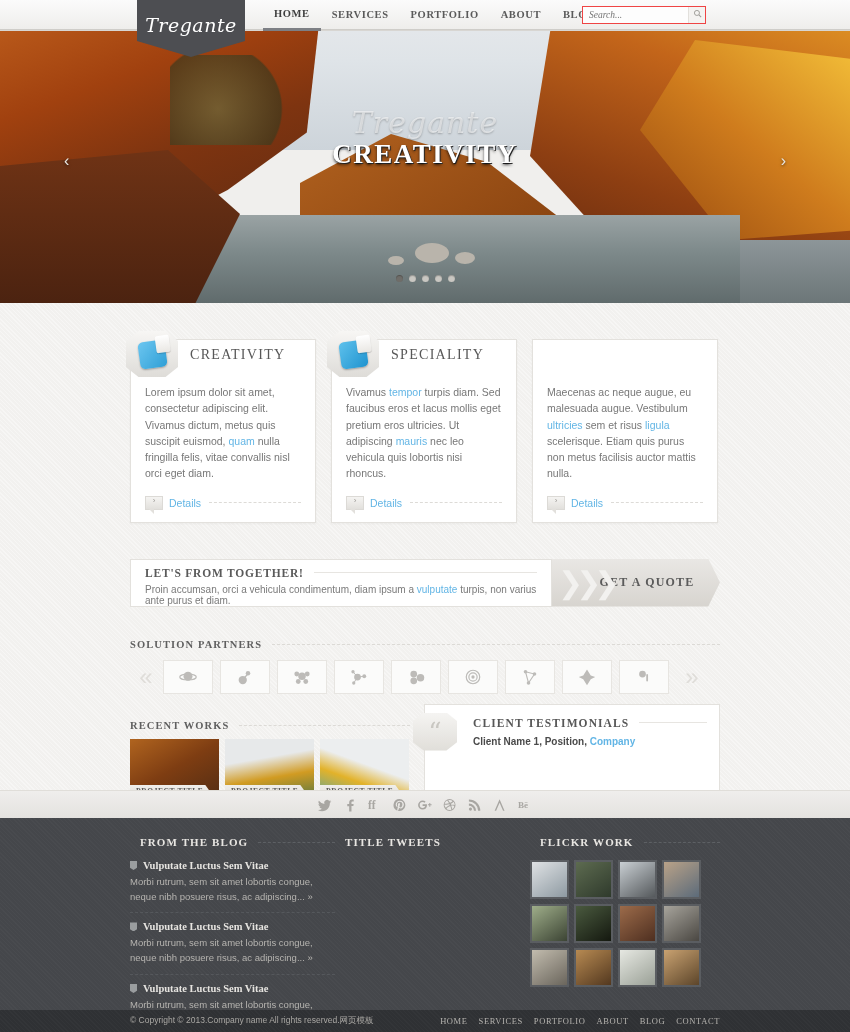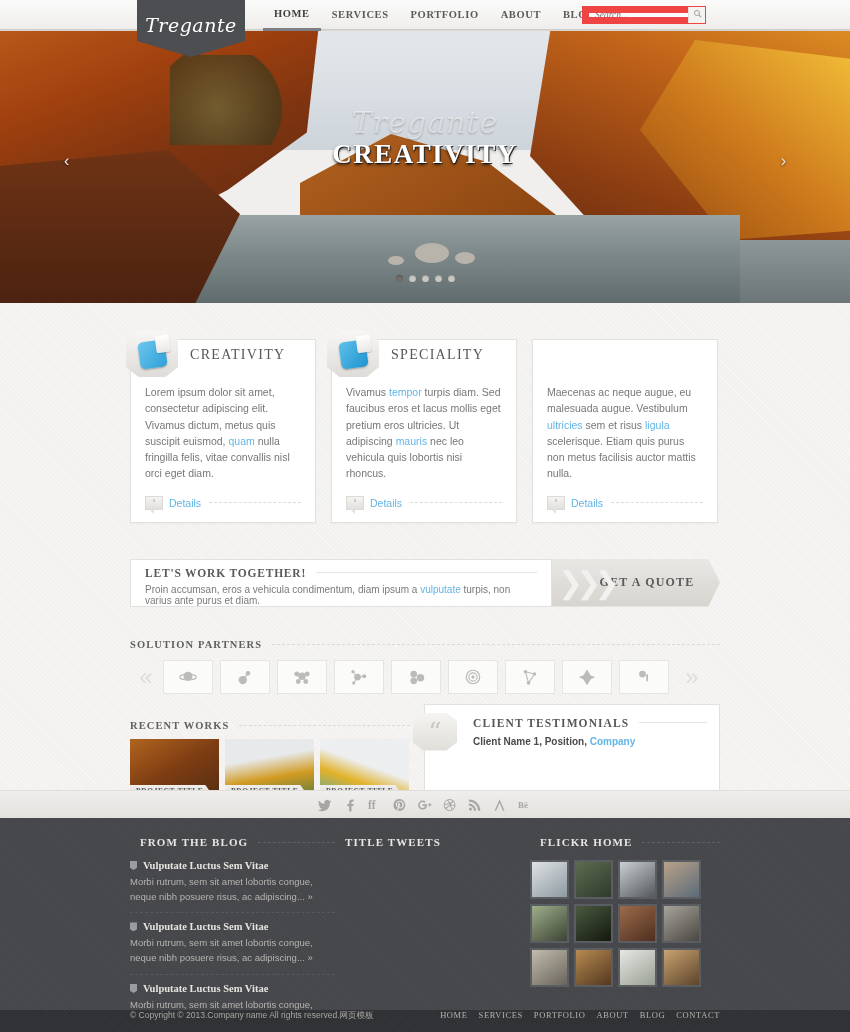--- a/index.html
+++ b/index.html
@@ -30,21 +30,21 @@
   }
   .nav { position:absolute; left:263px; top:0; height:30px; display:flex; align-items:center; z-index:50;}
   .nav a{
     font-family:"Liberation Serif", serif; font-weight:bold;
     font-size:10.5px; letter-spacing:.6px; color:#5a5a5a;
     text-decoration:none; padding:8px 11px 9px; display:inline-block;
   }
   .nav a.active{ border-bottom:3px solid #7d7f84; color:#3e3e3e;}
   .search-wrap{ position:absolute; right:144px; top:6px; width:124px; height:18px; z-index:50;}
   .search-input{
-    width:124px; height:18px; border:7px solid #ef4444; background:#fdfdfd;
+    width:124px; height:18px; border:1px solid #ef4444; background:#fdfdfd;
     font-family:"Liberation Serif", serif; font-style:italic; font-size:9.5px;
     color:#9a9894; padding:1px 20px 1px 6px;
   }
   .search-btn{
     position:absolute; right:1px; top:1px; width:17px; height:16px; border:0;
     background:#f4f3f1; border-left:1px solid #e2e0dc; cursor:pointer;
     color:#9a9894; font-size:9px; line-height:16px;
   }
 
   
@@ -222,21 +222,21 @@
     color:#e6e4e0;display:flex;align-items:center;text-decoration:none;}
   .bbullet{width:7px;height:9px;background:#9a9d9f;display:inline-block;margin-right:6px;
     clip-path:polygon(0 0,100% 0,100% 75%,50% 100%,0 75%);}
   .blog-item p{font-size:9.5px;line-height:1.55;color:#b6b4b0;margin-top:4px;}
   .blog-item p .more{color:#b6b4b0;}
   .flickr-grid{display:flex;flex-wrap:wrap;gap:5px;width:186px;}
   .fthumb{width:39px;height:39px;border:2px solid #5a5d61;}
 
   .copyrow{position:absolute;top:1010px;left:0;width:850px;height:22px;background:#2f3134;
     background-image:repeating-linear-gradient(45deg,rgba(255,255,255,.02) 0 1px,transparent 1px 3px);}
-  .copyinner{width:590px;margin:0 auto;display:flex;
+  .copyinner{width:590px;margin:0 auto;display:flex;align-items:center;
     justify-content:space-between;height:22px;}
   .copytext{font-size:8.5px;color:#a9a7a3;}
   .fnav{display:flex;gap:11px;}
   .fnav a{font-family:"Liberation Serif",serif;font-size:8.5px;letter-spacing:.6px;
     color:#b4b2ae;text-decoration:none;}
 </style>
 </head>
 <body>
 
 <div class="page">
@@ -337,25 +337,25 @@
                 <a href="#">Details</a>
                 <span class="rule"></span>
               </div>
             </div>
           </div>
         </div>
 
       <div class="work">
         <div class="work-left">
           <div class="work-title">
-            <span>LET'S WORK TOGETHER!</span>
+            <span>LET'S FROM TOGETHER!</span>
             <span class="rule"></span>
           </div>
           <p>
-            <span>Proin accumsan, eros a vehicula condimentum, diam ipsum a </span><a href="#">vulputate</a><span> turpis, non varius ante purus et diam.</span>
+            <span>Proin accumsan, orci a vehicula condimentum, diam ipsum a </span><a href="#">vulputate</a><span> turpis, non varius ante purus et diam.</span>
           </p>
         </div>
         <div class="quote-btn">
           <span class="chev">❯❯❯</span>
           <span class="lbl">GET A QUOTE</span>
         </div>
       </div>
 
       <div class="sec-head">
         <h3>SOLUTION PARTNERS</h3>
@@ -547,21 +547,21 @@
             </div>
           </div>
       </div>
       <div class="fcol2">
         <div class="fhead2">
           <h4>TITLE TWEETS</h4>
         </div>
       </div>
       <div class="fcol3">
         <div class="fhead2">
-          <h4>FLICKR HOME</h4>
+          <h4>FLICKR WORK</h4>
           <span class="rule"></span>
         </div>
         <div class="flickr-grid" id="flickr-grid">
             <div class="fthumb" title="man at desk writing" style="background: linear-gradient(145deg, rgb(223, 226, 228), rgb(142, 154, 162));"></div>
             <div class="fthumb" title="people standing outside" style="background: linear-gradient(145deg, rgb(93, 107, 80), rgb(47, 58, 44));"></div>
             <div class="fthumb" title="group seated meeting" style="background: linear-gradient(145deg, rgb(201, 207, 211), rgb(85, 89, 92));"></div>
             <div class="fthumb" title="two people with documents" style="background: linear-gradient(145deg, rgb(185, 162, 136), rgb(92, 107, 122));"></div>
             <div class="fthumb" title="man against green wall" style="background: linear-gradient(145deg, rgb(159, 174, 138), rgb(60, 68, 52));"></div>
             <div class="fthumb" title="person with camera" style="background: linear-gradient(145deg, rgb(74, 90, 63), rgb(20, 24, 15));"></div>
             <div class="fthumb" title="window in brick wall" style="background: linear-gradient(145deg, rgb(156, 107, 74), rgb(78, 47, 32));"></div>

